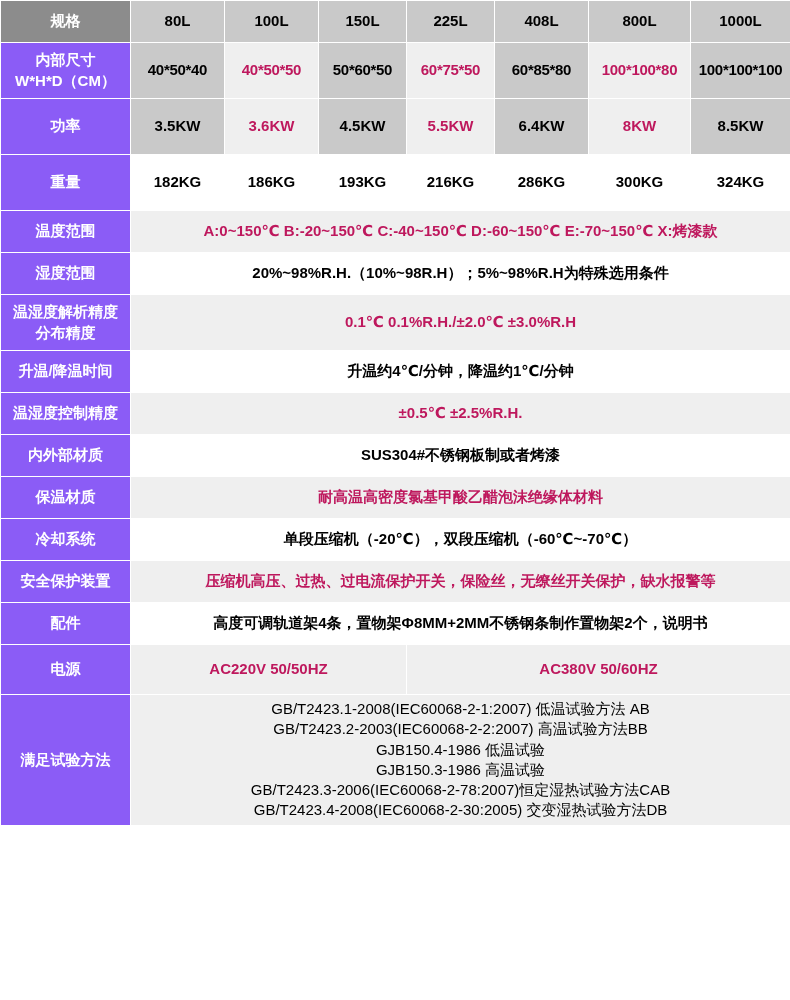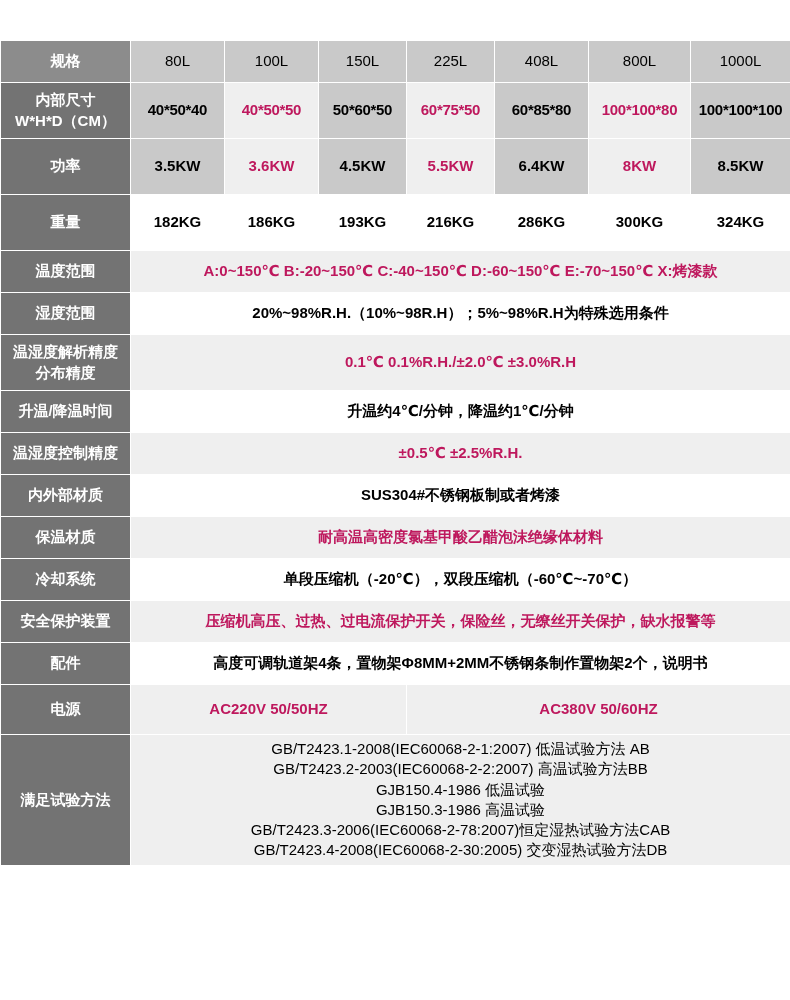--- a/index.html
+++ b/index.html
@@ -9,34 +9,33 @@
   }
   body {
     width: 790px;
     font-family: "Liberation Sans", "DejaVu Sans", sans-serif;
     color: #000;
   }
   #spec-table {
     width: 790px;
     border-collapse: collapse;
     table-layout: fixed;
-    margin-top: 40px;
   }
   #spec-table td {
     border: 1px solid #ffffff;
     text-align: center;
     vertical-align: middle;
     padding: 4px 3px;
     font-size: 15px;
     line-height: 1.35;
     word-break: break-all;
   }
   
   .lbl {
-    background: #737373;
+    background: #8b5cf6;
     color: #ffffff;
     font-weight: bold;
     font-size: 15px;
     width: 130px;
   }
   
   .v-dark {
     background: #c9c9c9;
     color: #000;
     font-weight: bold;
@@ -61,21 +60,21 @@
   }
   .head-spec {
     background: #8c8c8c;
     color: #ffffff;
     font-weight: bold;
     font-size: 16px;
   }
   .head-model {
     background: #c9c9c9;
     color: #000;
-    font-weight: normal;
+    font-weight: bold;
     font-size: 17px;
   }
   .tall {
     height: 56px;
   }
   .mid {
     height: 50px;
   }
   .row-h {
     height: 42px;

